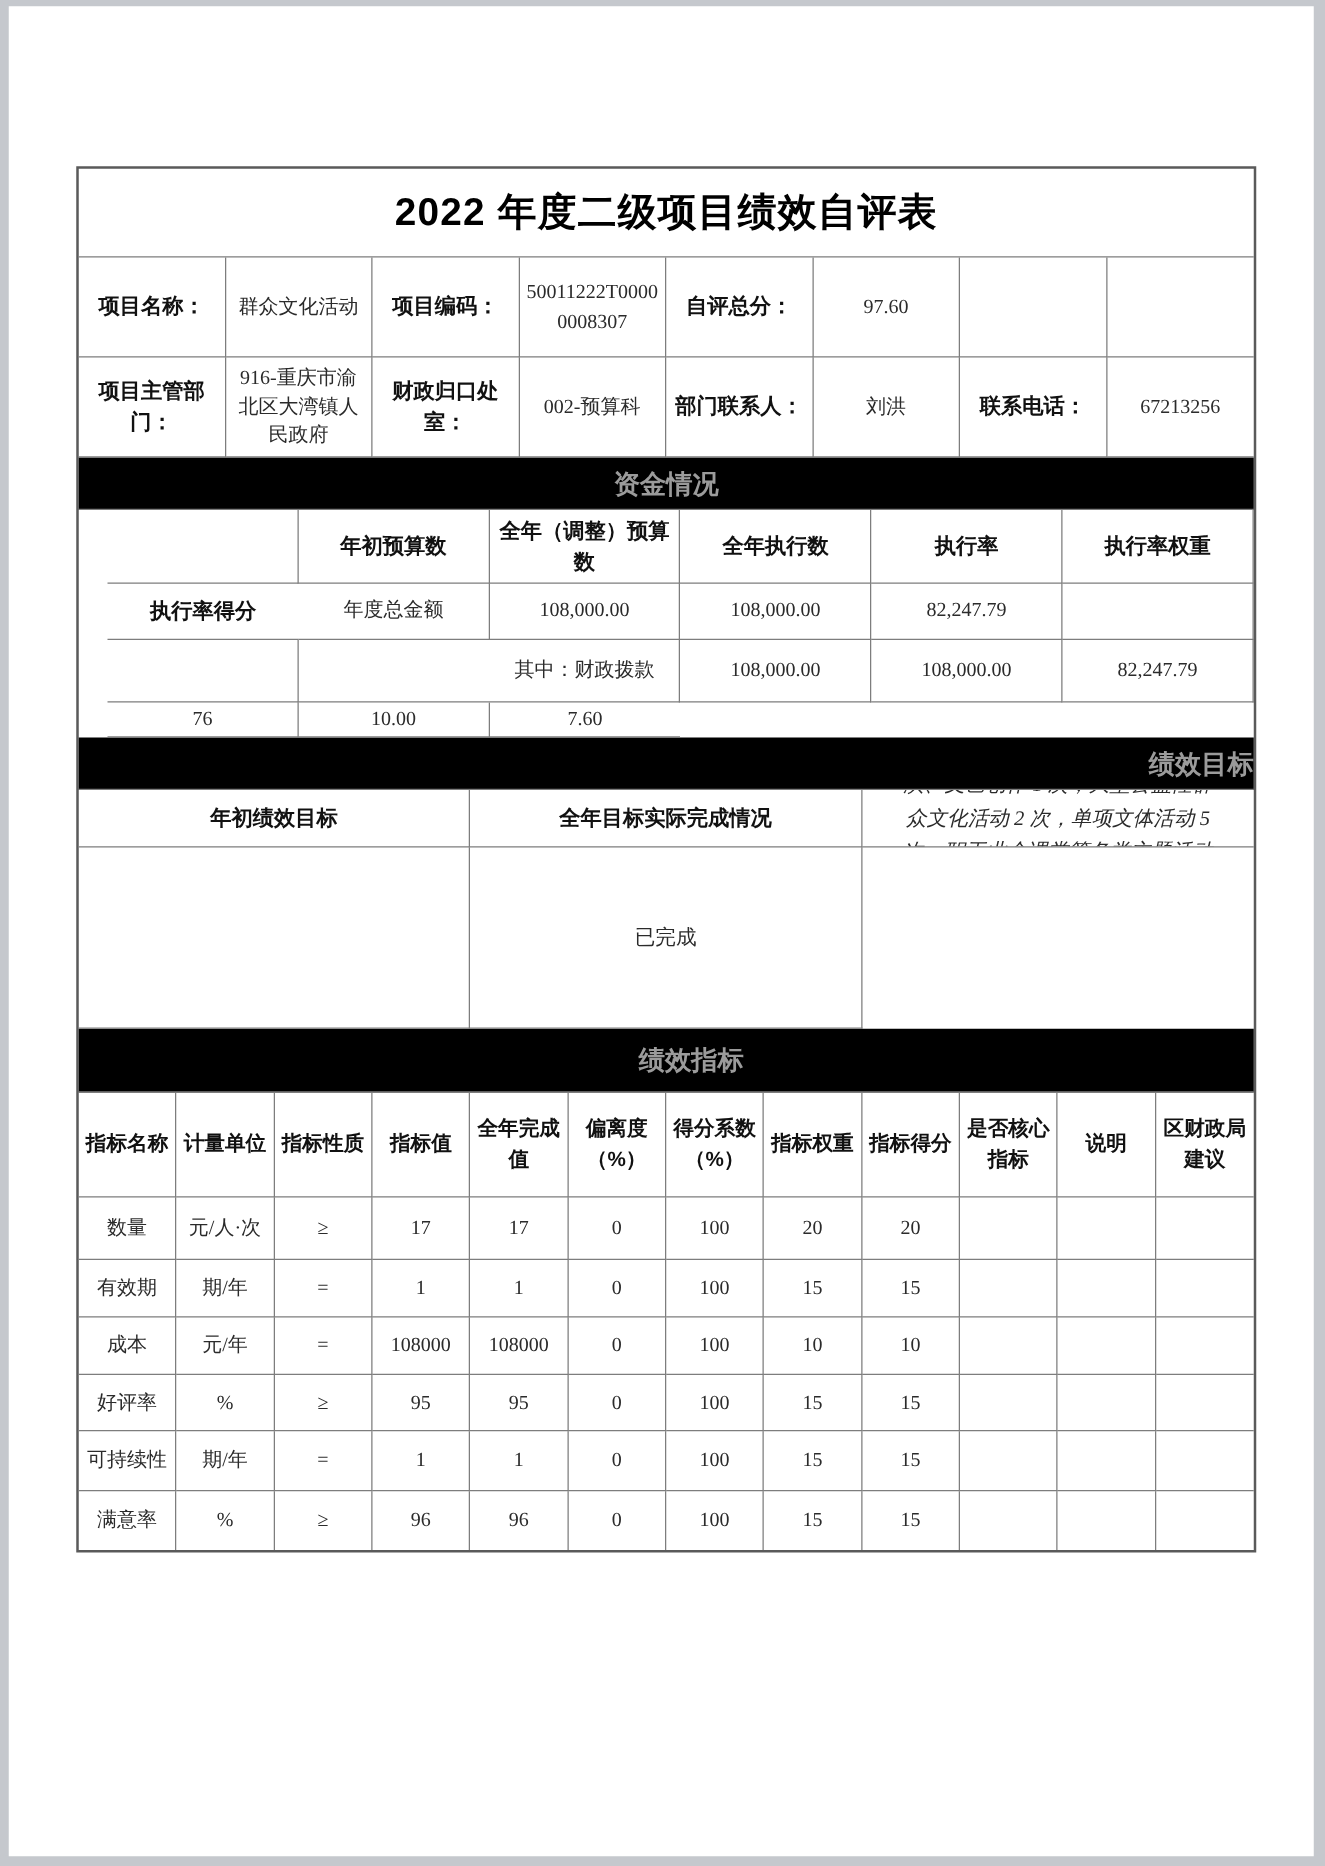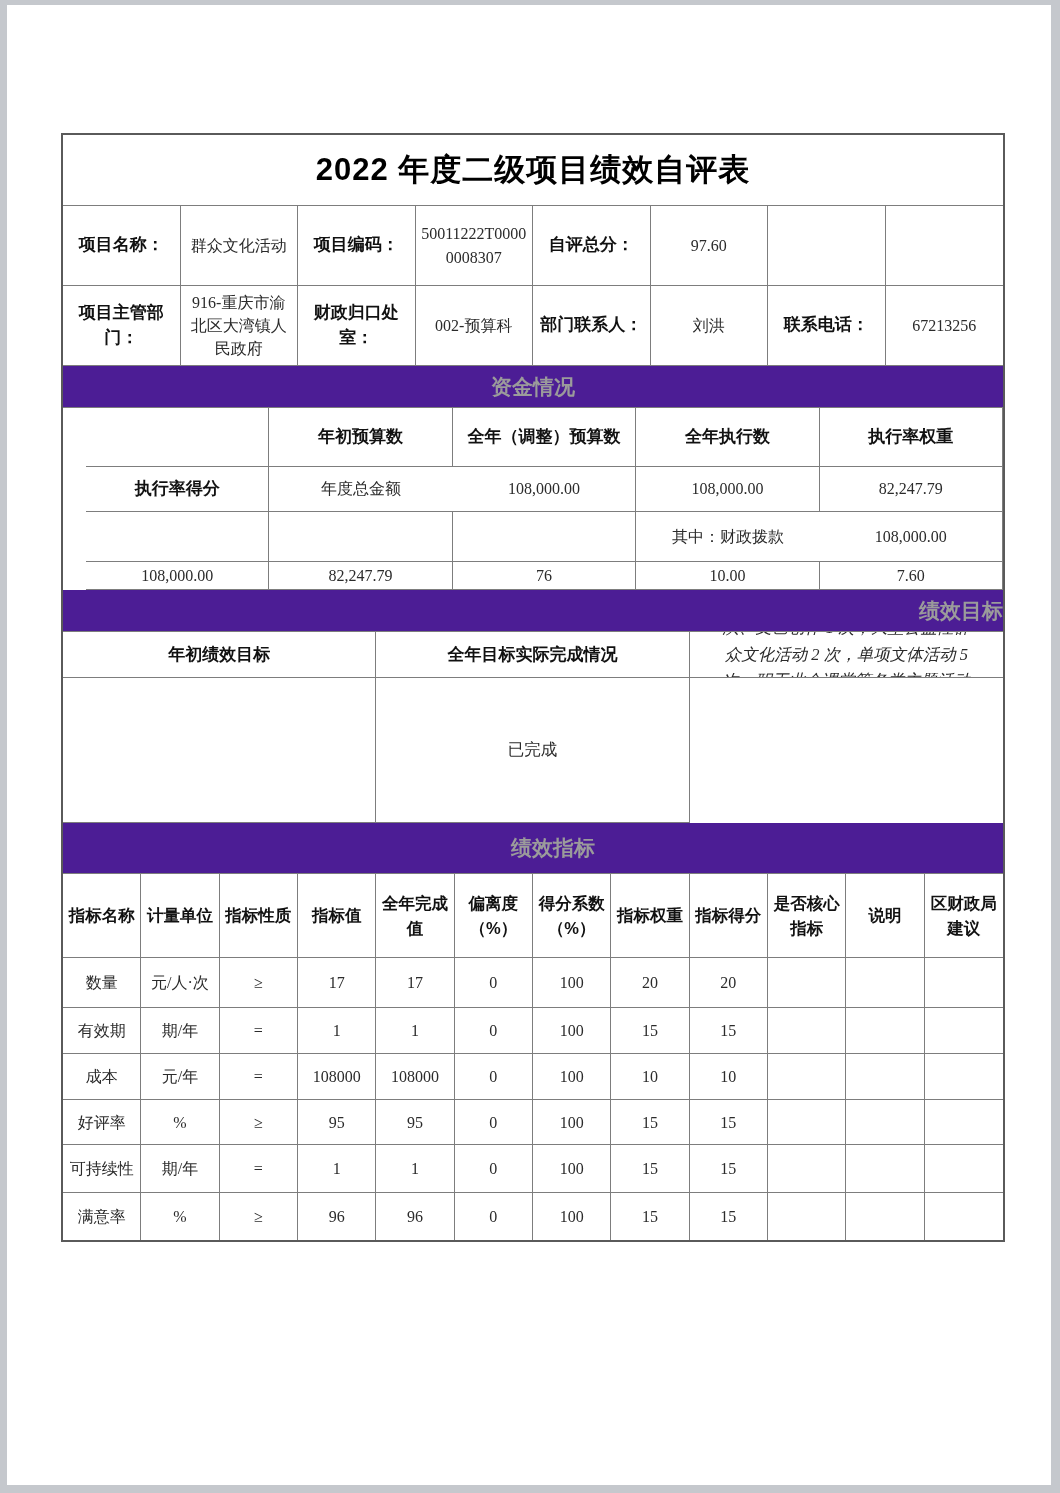--- a/index.html
+++ b/index.html
@@ -26,21 +26,21 @@
     display:flex; align-items:center; justify-content:center;
     border-bottom:1px solid #7d7d7d;
   }
   .title-row .t {
     font-size:31px; font-weight:bold; color:#000;
     letter-spacing:1px;
   }
   .sec-row {
     display:flex; align-items:center; justify-content:center;
     border-bottom:1px solid #7d7d7d;
-    background:#4c1d95;
+    background:#000000;
   }
   .sec-row .s {
     font-size:21px; font-weight:bold; color:#9b9b9b;
   }
   .sec-funds { height:41px; }
   .sec-goals { height:41px;justify-content:flex-end; }
   .sec-ind   { height:50px;padding-left:40px; }
   .grid { display:grid; }
   .cell {
     display:flex; align-items:center; justify-content:center;
@@ -53,21 +53,21 @@
     word-break:break-all;
     line-height:1.45;
   }
   .lbl { font-weight:bold; font-size:17px; color:#111; font-family:"Liberation Sans", sans-serif; }
   .val { font-size:16px; color:#2b2b2b; font-family:"Liberation Serif", serif; }
   .hdr { font-weight:bold; font-size:17px; color:#111; font-family:"Liberation Sans", sans-serif; line-height:1.5; }
 
   .info-grid  { grid-template-columns:repeat(8, 1fr); grid-template-rows:80px 80px; }
   .info-grid  .cell:nth-child(8n)  { border-right:none; }
 
-  .funds-grid { grid-template-columns:repeat(5, 1fr); grid-template-rows:59px 45px 50px;padding-left:23px; }
+  .funds-grid { grid-template-columns:repeat(6, 1fr); grid-template-rows:59px 45px 50px;padding-left:23px; }
   .funds-grid .cell:nth-child(7n)  { border-right:none; }
 
   .goals-grid { grid-template-columns:repeat(3, 1fr); grid-template-rows:46px 145px; }
   .goals-grid .cell:nth-child(3n)  { border-right:none;font-style:italic; }
   .goals-grid .goal-text { padding:6px 28px; line-height:1.6; font-size:16.5px; }
 
   .ind-grid   { grid-template-columns:repeat(12, 1fr); grid-template-rows:84px 50px 46px 46px 45px 48px 47px; }
   .ind-grid   .cell:nth-child(12n) { border-right:none; }
   .ind-grid   .cell:nth-child(n+73){ border-bottom:none;text-align:right; }
   .ind-grid   .hdr { font-size:16.5px; padding:2px 1px; }
@@ -103,20 +103,21 @@
 
     <div class="sec-row sec-funds">
       <span class="s">资金情况</span>
     </div>
 
     <div class="grid funds-grid">
       <div class="cell hdr"></div>
       <div class="cell hdr">年初预算数</div>
       <div class="cell hdr">全年（调整）预算数</div>
       <div class="cell hdr">全年执行数</div>
+      <div class="cell hdr">执行率</div>
       <div class="cell hdr">执行率权重</div>
       <div class="cell hdr">执行率得分</div>
       <div class="cell val">年度总金额</div>
       <div class="cell val">108,000.00</div>
       <div class="cell val">108,000.00</div>
       <div class="cell val">82,247.79</div>
       <div class="cell val"></div>
       <div class="cell val"></div>
       <div class="cell val"></div>
       <div class="cell val">其中：财政拨款</div>

